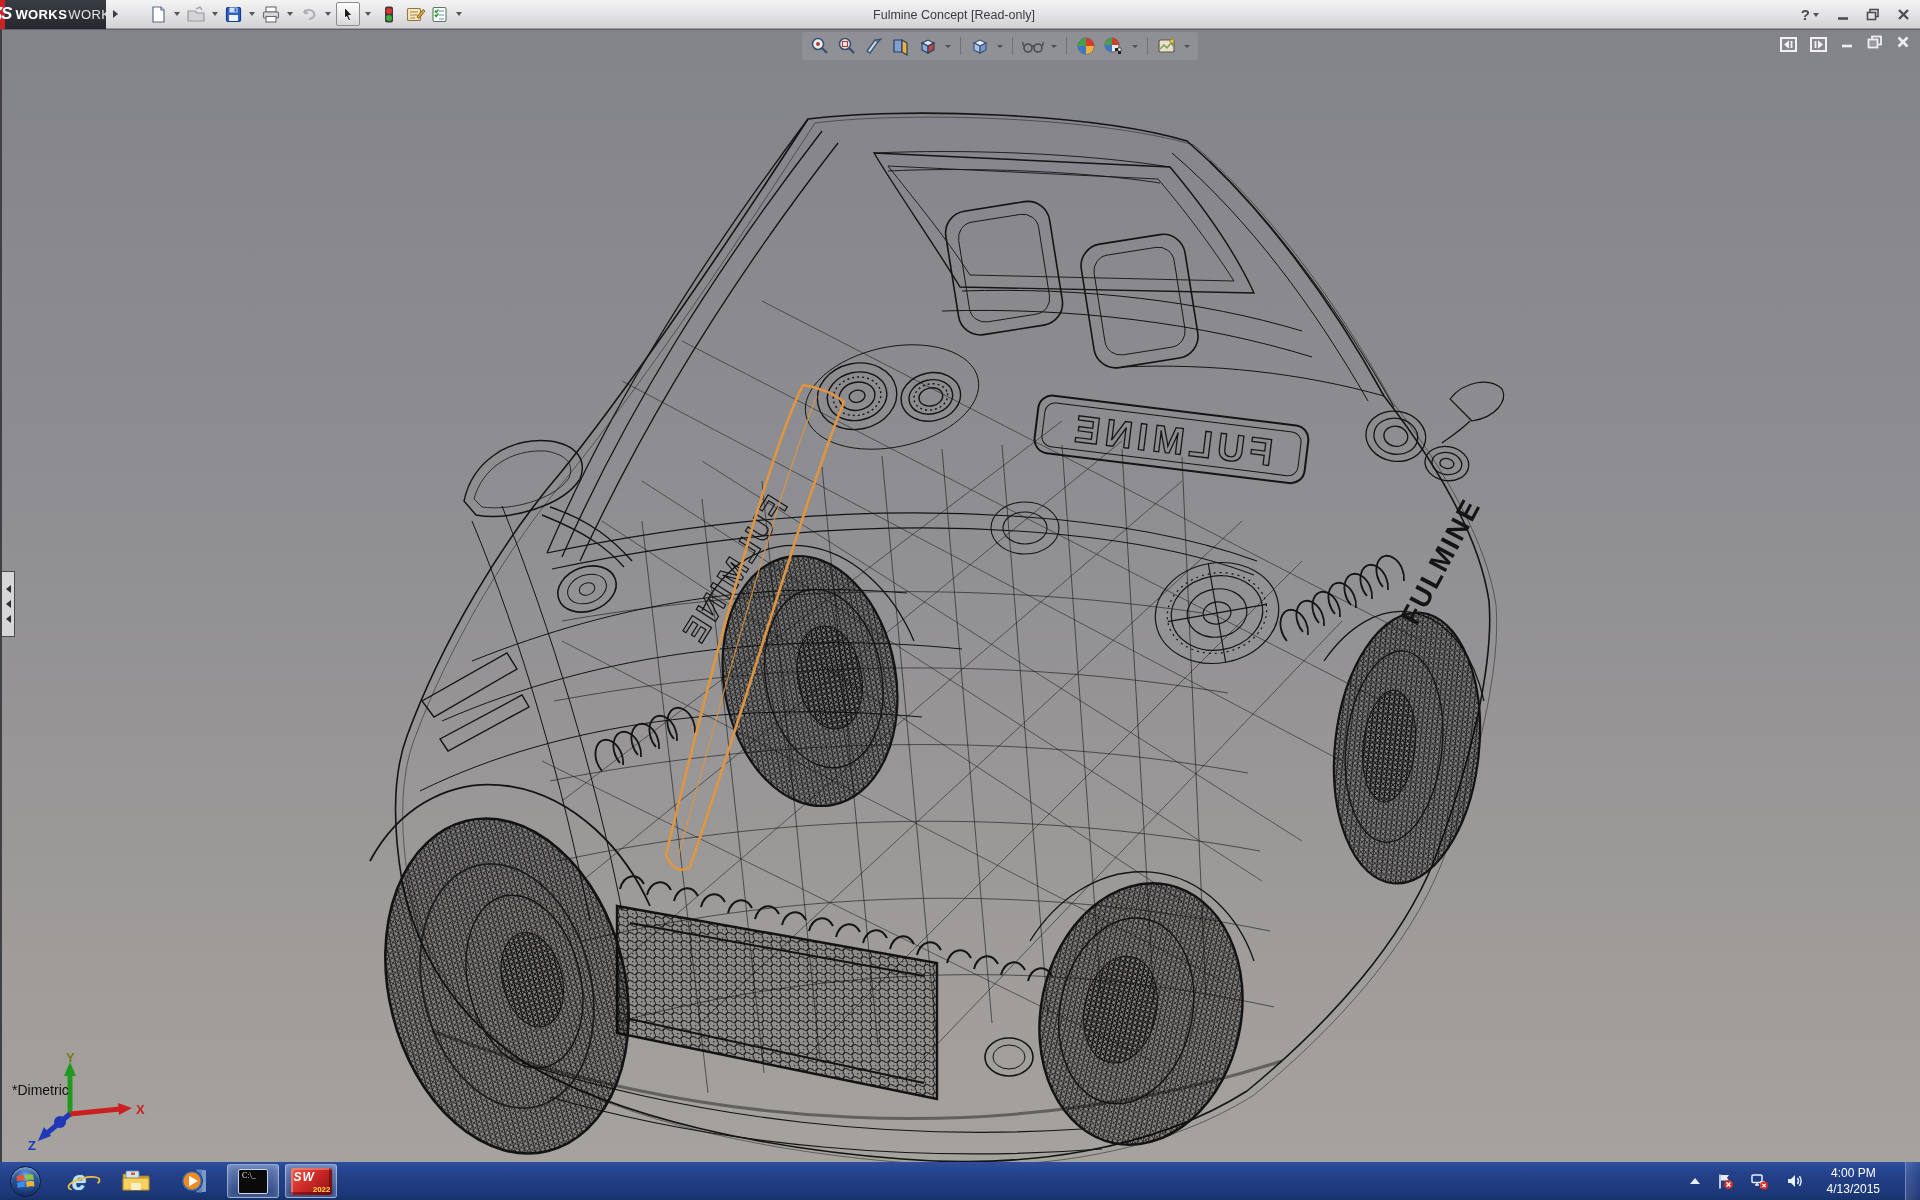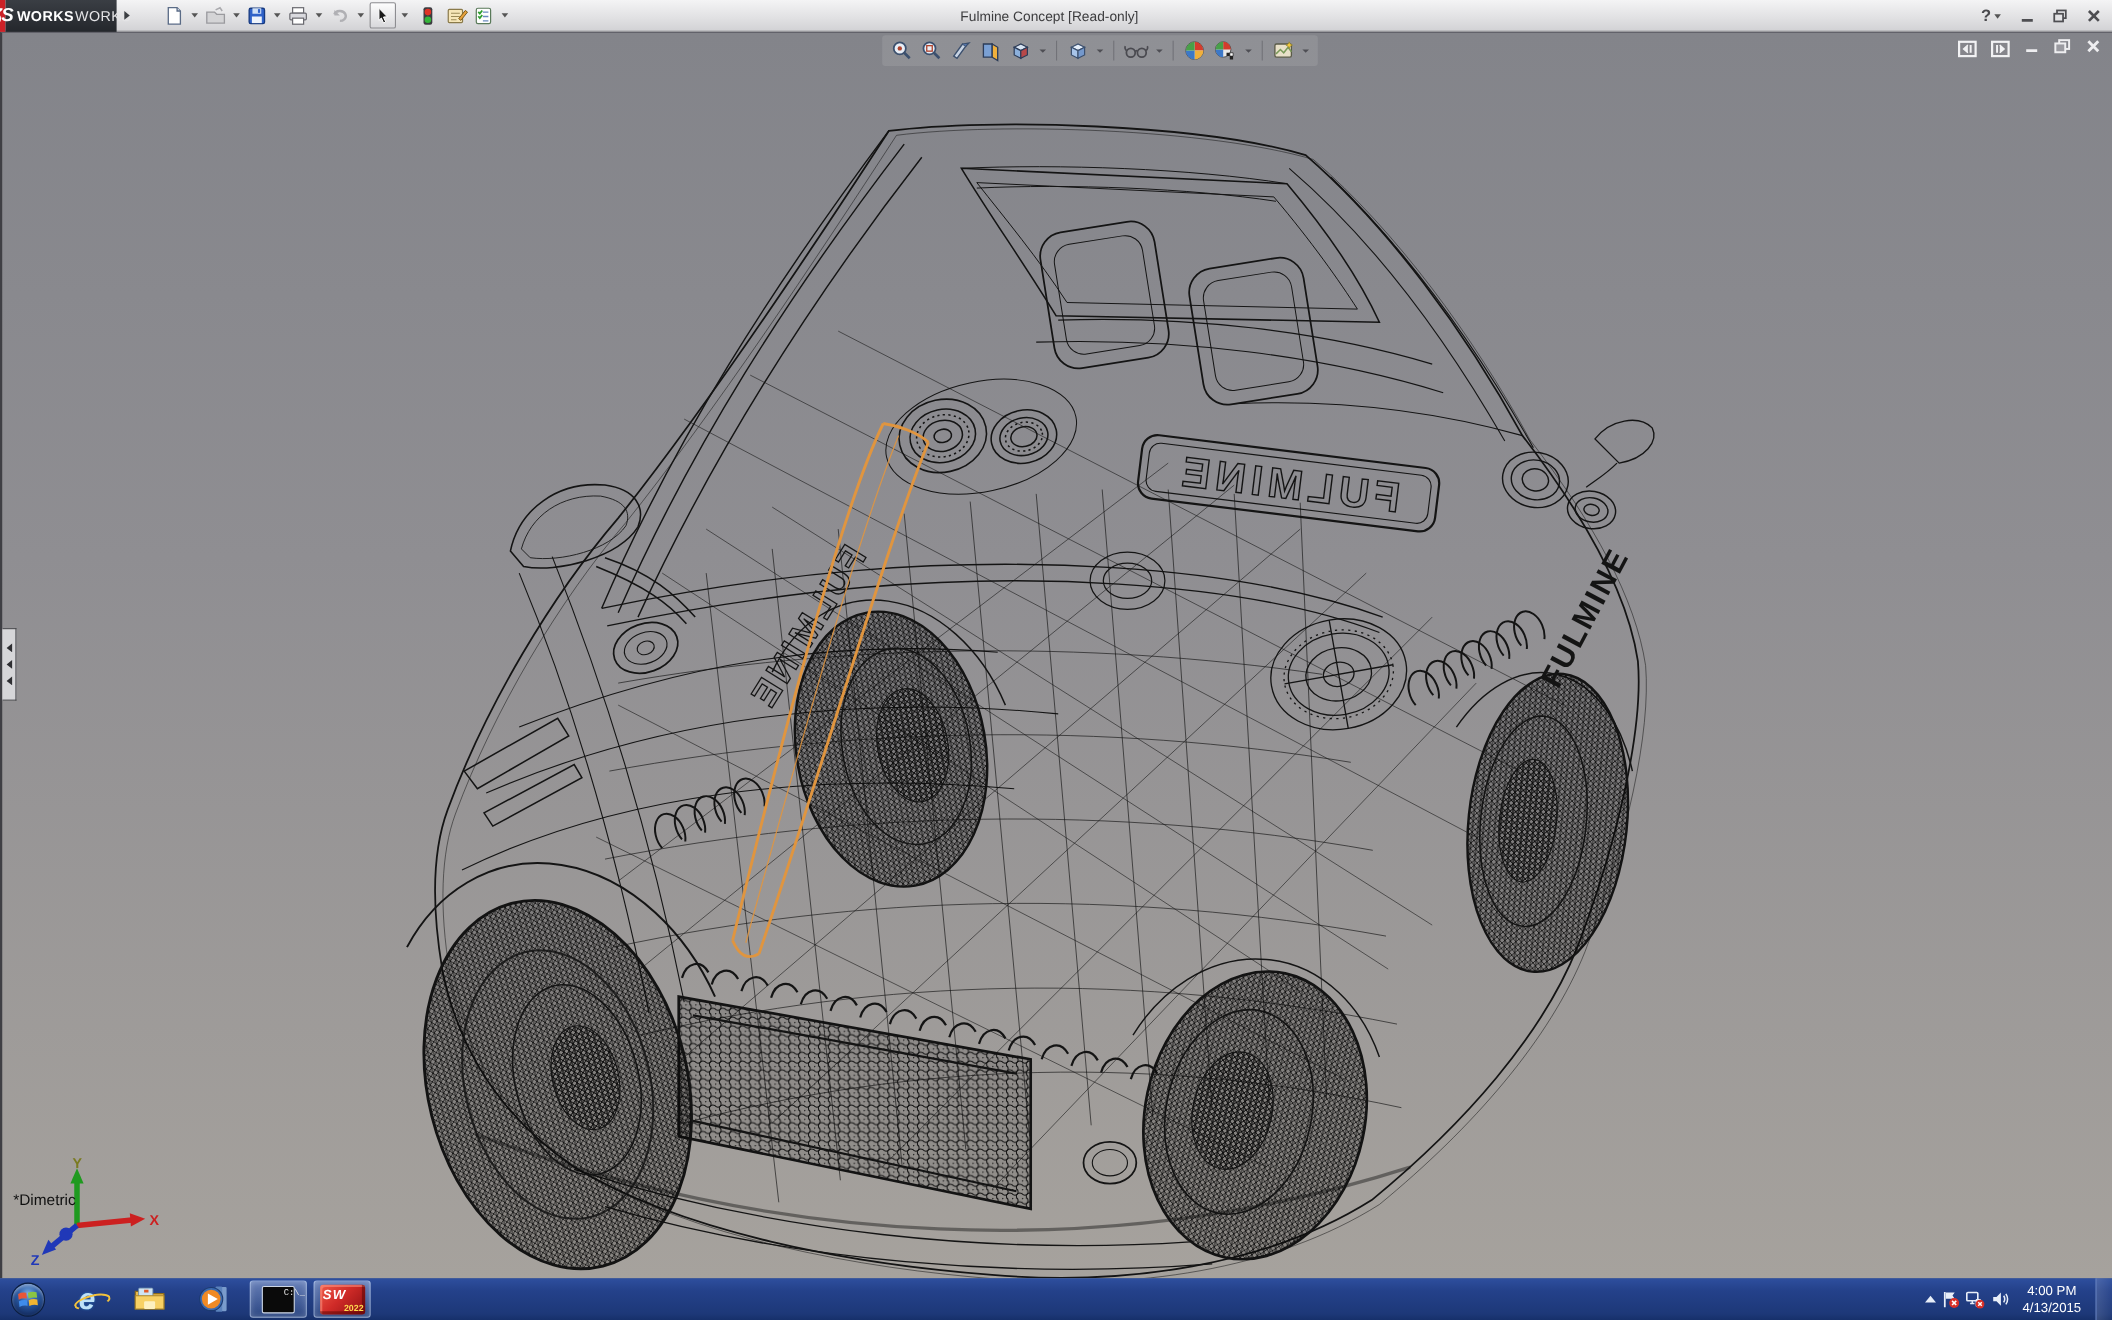--- a/index.html
+++ b/index.html
@@ -67,27 +67,27 @@
   .tb-item{width:52px;height:34px;margin:0 3px;display:flex;align-items:center;justify-content:center;border-radius:3px}
   .tb-item.active{background:linear-gradient(rgba(230,242,255,.32),rgba(190,215,245,.10));
     border:1px solid rgba(215,232,255,.55);box-shadow:inset 0 0 6px rgba(255,255,255,.25)}
   .orb{width:31px;height:31px;border-radius:50%;
     background:radial-gradient(circle at 50% 32%, #7fb2e8 0%, #2c5faa 34%, #17336b 72%, #0d2148 100%);
     border:1px solid #0c1e3e;display:flex;align-items:center;justify-content:center;box-shadow:inset 0 2px 3px rgba(255,255,255,.45)}
   .ie-glyph{font-size:27px;font-weight:bold;font-style:italic;color:#bfe1f8;line-height:1;
     text-shadow:0 0 2px #2f7ec4;position:relative}
   .ie-ring{position:absolute;left:-4px;top:9px;width:34px;height:13px;border:2.5px solid #f2c23d;border-bottom-color:transparent;border-radius:50%;transform:rotate(-14deg)}
   .cmd-icon{width:30px;height:25px;background:#0a0a0a;border:1px solid #cdd6e4;border-radius:2px;
-    font-family:Liberation Mono, monospace;font-size:8px;color:#e8e8e8;padding:2px 2px 0 19px;line-height:1}
+    font-family:Liberation Serif, serif;font-size:8px;color:#e8e8e8;padding:2px 2px 0 3px;line-height:1}
   .sw-icon{width:41px;height:27px;border-radius:3px;position:relative;
     background:linear-gradient(135deg,#ef5a47 0%,#d02b28 45%,#8e0f12 100%);
     box-shadow:inset -3px -3px 0 rgba(70,0,0,.45), inset 2px 2px 0 rgba(255,160,140,.5)}
   .sw-letters{position:absolute;left:3px;top:2px;color:#fff;font-weight:bold;font-style:italic;font-size:12px;letter-spacing:1px}
   .sw-year{position:absolute;right:1px;bottom:1px;color:#ffd94e;font-weight:bold;font-size:8px}
-  .tray{margin-left:auto;display:flex;align-items:center;gap:5px;height:38px}
+  .tray{margin-left:auto;display:flex;align-items:center;gap:17px;height:38px}
   .tray-up{width:0;height:0;border-bottom:6px solid #e8eef8;border-left:5px solid transparent;border-right:5px solid transparent}
   .clock{color:#fff;font-size:12px;text-align:center;line-height:1.35;margin:0 4px 0 6px}
   .show-desktop{width:15px;height:38px;margin-left:4px;border-left:1px solid #6d87c4;
     background:linear-gradient(90deg,rgba(255,255,255,.14),rgba(255,255,255,.03))}
   .tray-ico{position:relative;display:flex;align-items:center;justify-content:center}
 </style>
 </head>
 <body>
 
 <div class="screen">

